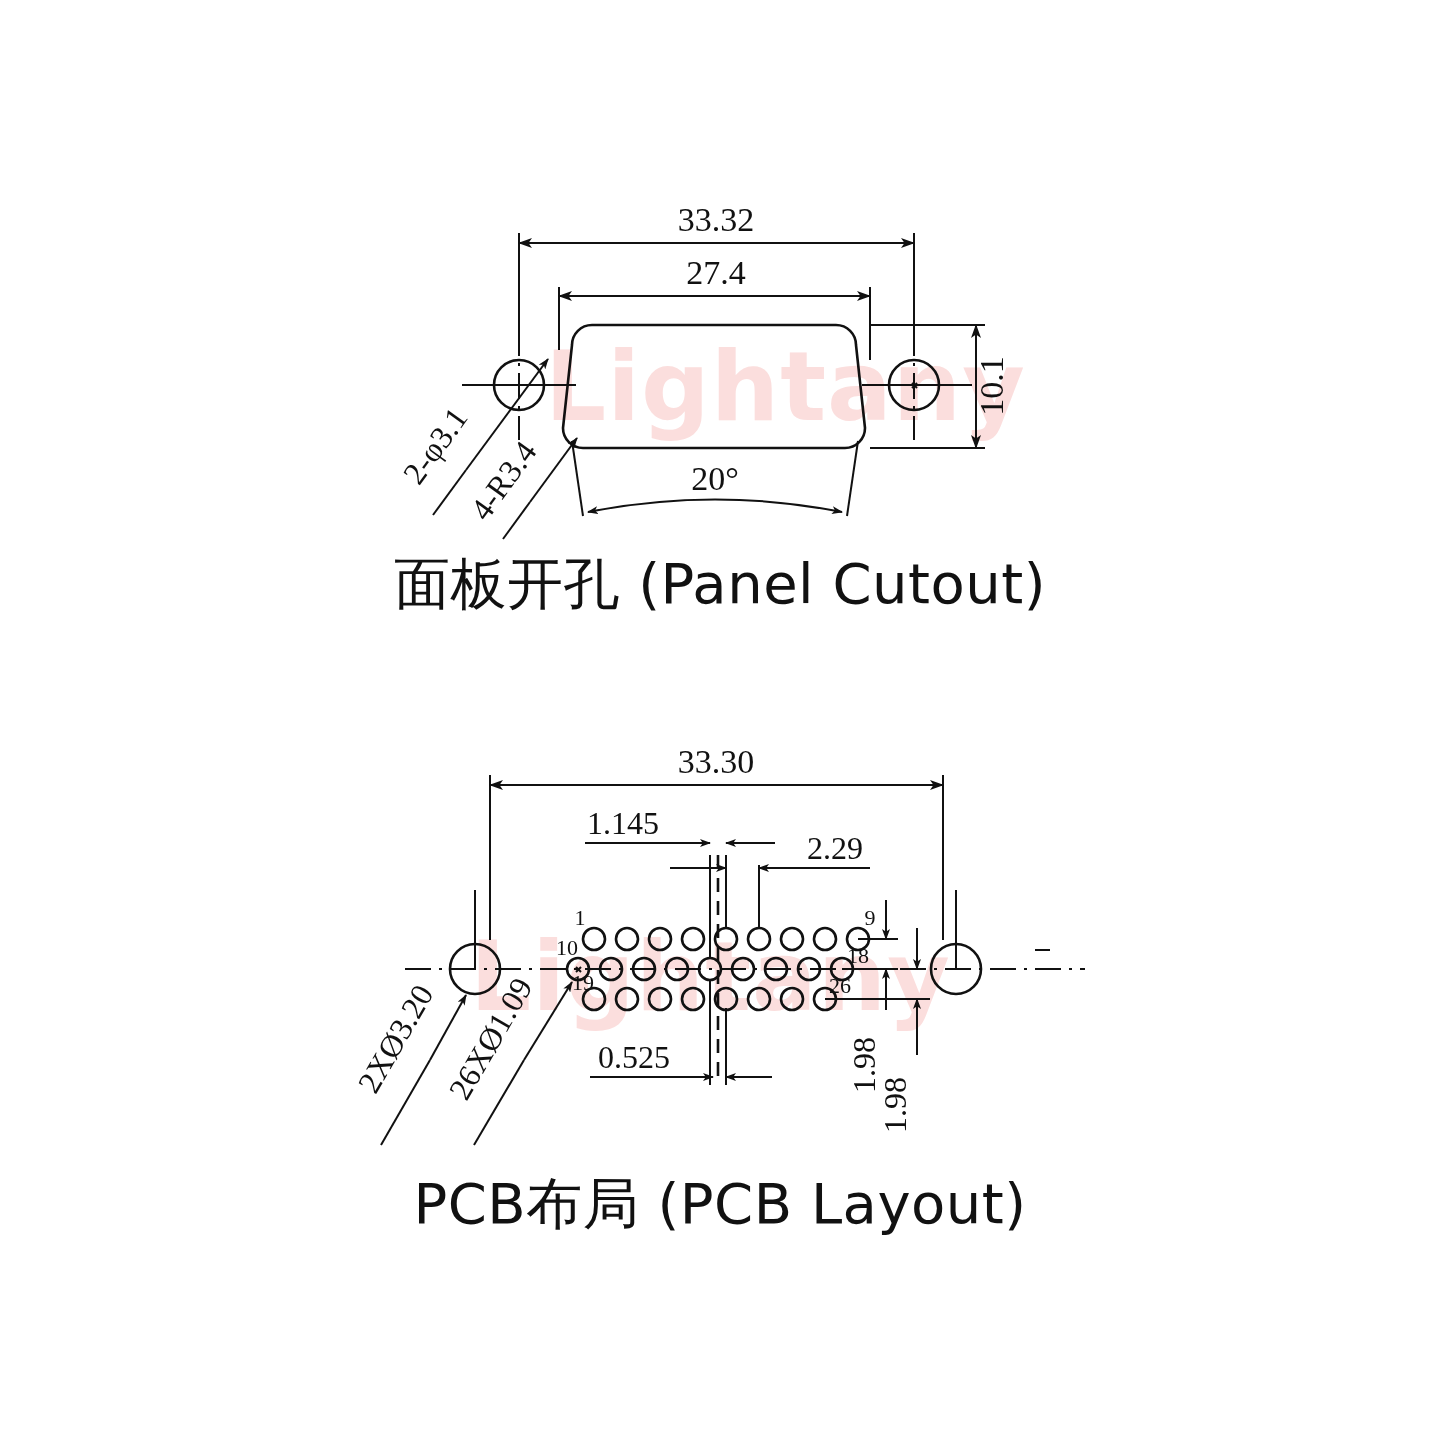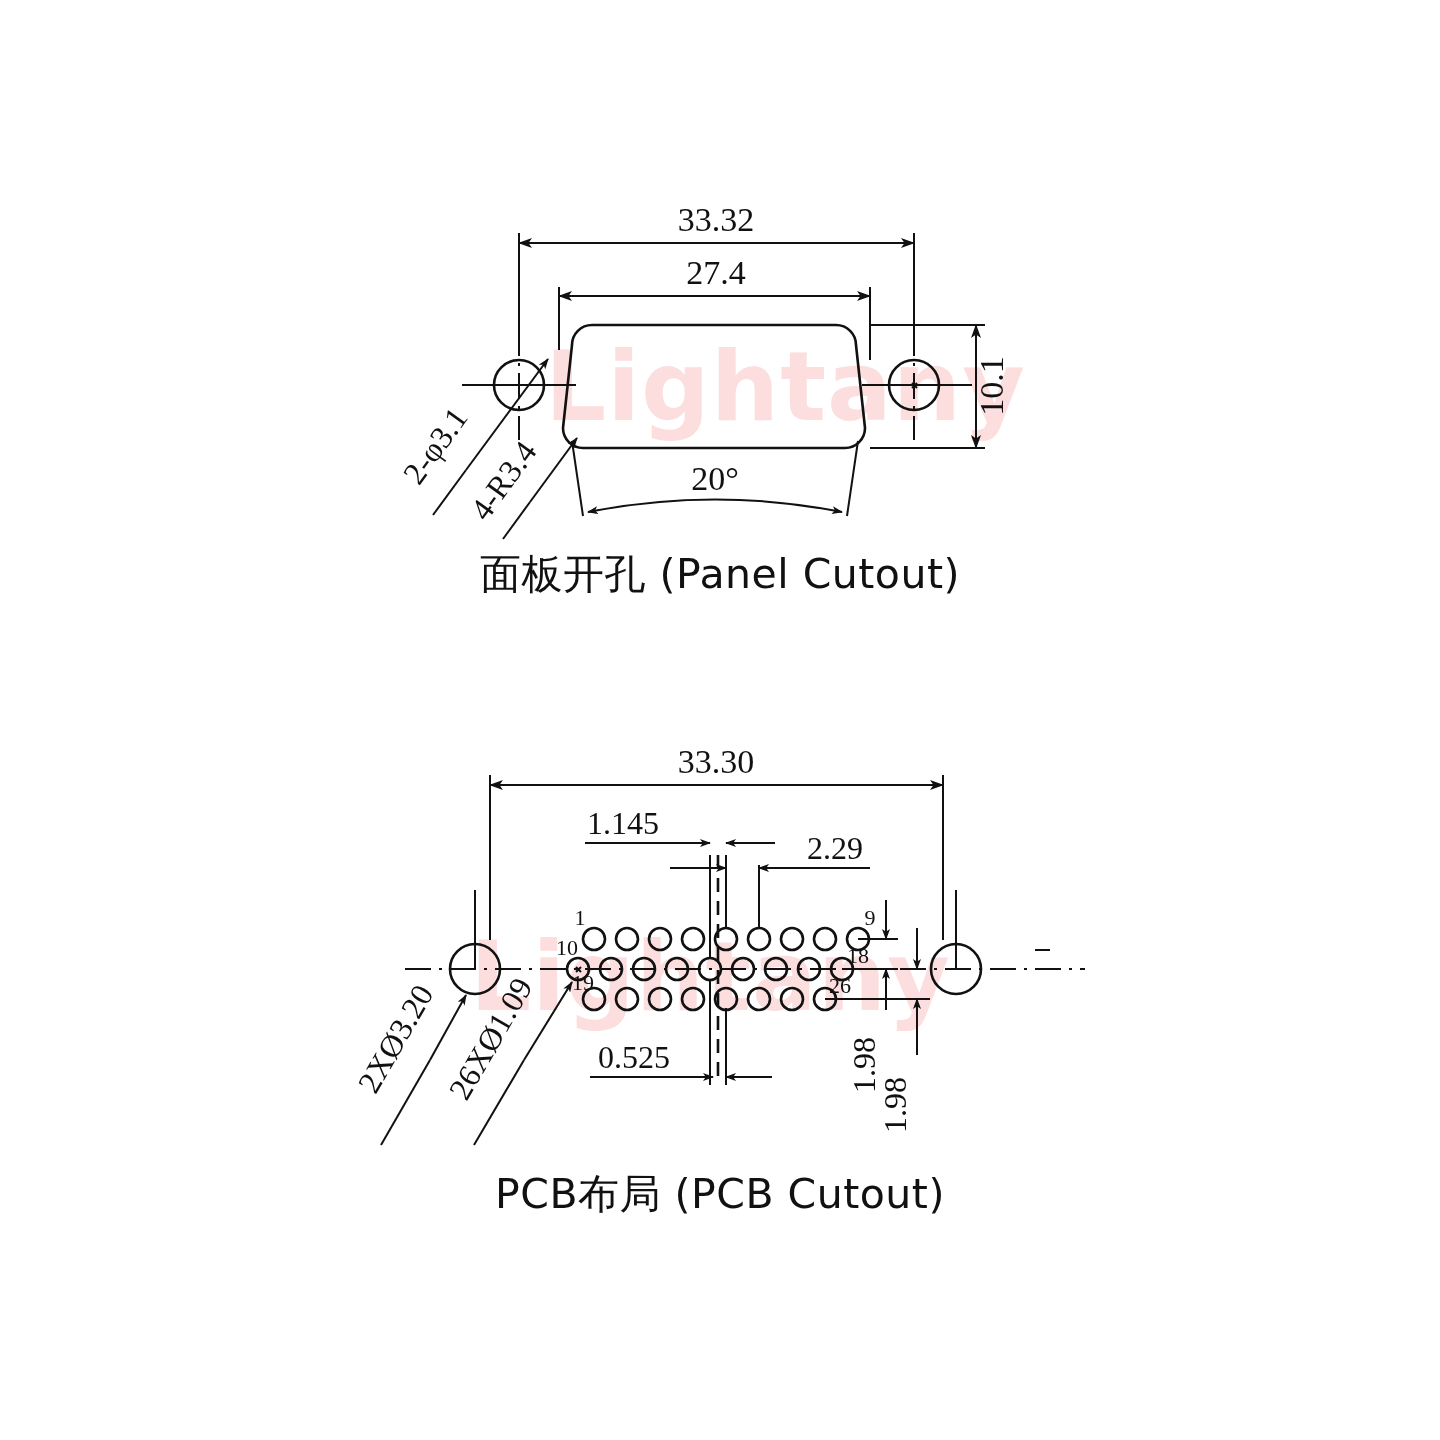--- a/index.html
+++ b/index.html
@@ -24,21 +24,21 @@
     position: absolute;
     left: 0; top: 0;
     width: 1440px;
     height: 1440px;
   }
   .cap {
     position: absolute;
     width: 1440px;
     text-align: center;
     font-family: "DejaVu Sans", "Liberation Sans", sans-serif;
-    font-size: 41px;
+    font-size: 56px;
     color: #111111;
     letter-spacing: 0.5px;
   }
   #cap-panel { top: 547px; }
   #cap-pcb   { top: 1167px; }
 </style>
 </head>
 <body>
 
 <div id="stage">
@@ -256,15 +256,15 @@
     <g stroke="#111111" stroke-width="2" fill="none">
       <line x1="524" y1="1060" x2="572" y2="982" marker-end="url(#ahs)"></line>
       <line x1="524" y1="1060" x2="474" y2="1145"></line>
     </g>
     <text x="500" y="1044" text-anchor="middle" font-family="Liberation Serif, DejaVu Serif, serif" font-size="32" fill="#111111" transform="rotate(-60 500 1044)">26XØ1.09</text>
 
   </svg>
 
   <div class="cap" id="cap-panel">面板开孔 (Panel Cutout)</div>
 
-  <div class="cap" id="cap-pcb">PCB布局 (PCB Cutout)</div>
+  <div class="cap" id="cap-pcb">PCB布局 (PCB Layout)</div>
 
 </div>
 
 </body></html>

